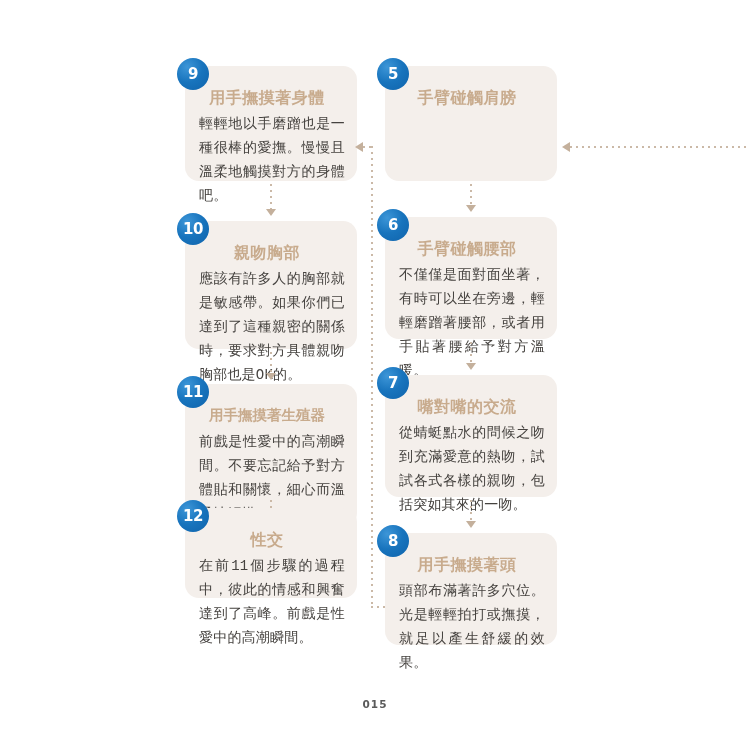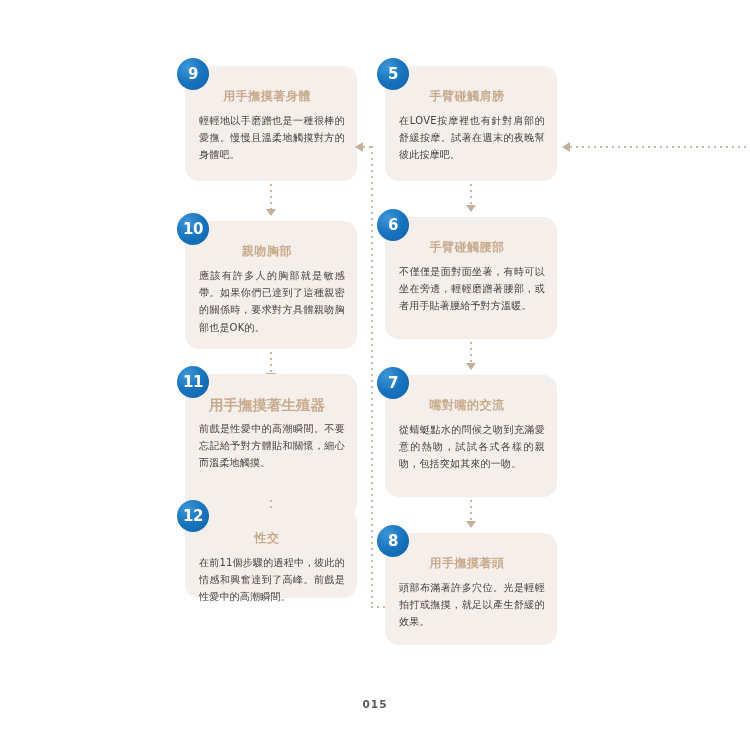--- a/index.html
+++ b/index.html
@@ -48,39 +48,40 @@
     box-sizing: border-box;
   }
   .card.h-a { height: 115px; }
 
   .card-title {
     position: absolute;
     left: 0;
     right: 8px;
     top: 22px;
     text-align: center;
-    font-size: 12px;
+    font-size: 16px;
     font-weight: 700;
     color: #c8ab8d;
     letter-spacing: 0.5px;
     white-space: nowrap;
   }
   .card-title.wide { font-size: 14.5px; letter-spacing: 0px; }
 
   .card-body {
     position: absolute;
     left: 14px;
     right: 12px;
     top: 46px;
-    font-size: 10px;
+    font-size: 14px;
     line-height: 1.72;
     color: #45423f;
     text-align: justify;
     text-justify: inter-ideograph;
     letter-spacing: 0.2px;
+    font-family: Liberation Mono, monospace;
   }
 
   
   .badge {
     position: absolute;
     left: -8px;
     top: -8px;
     width: 32px;
     height: 32px;
     border-radius: 50%;
@@ -142,21 +143,20 @@
 
 <div id="page">
 
   <div class="flow">
 
     <div class="col col-right">
 
       <div class="card h-a" style="top:0px;">
         <div class="badge">5</div>
         <div class="card-title">手臂碰觸肩膀</div>
-        <div class="card-body">在LOVE按摩裡也有針對肩部的舒緩按摩。試著在週末的夜晚幫彼此按摩吧。</div>
       </div>
 
       <div class="vdots" style="left:85px; top:118px; height:22px;"></div>
       <div class="arrow-down" style="left:81px; top:139px;"></div>
 
       <div class="card h-a" style="top:151px; height:122px;">
         <div class="badge">6</div>
         <div class="card-title">手臂碰觸腰部</div>
         <div class="card-body">不僅僅是面對面坐著，有時可以坐在旁邊，輕輕磨蹭著腰部，或者用手貼著腰給予對方溫暖。</div>
       </div>
@@ -194,21 +194,21 @@
 
       <div class="card" style="top:155px; height:128px;">
         <div class="badge">10</div>
         <div class="card-title">親吻胸部</div>
         <div class="card-body">應該有許多人的胸部就是敏感帶。如果你們已達到了這種親密的關係時，要求對方具體親吻胸部也是OK的。</div>
       </div>
 
       <div class="vdots" style="left:85px; top:286px; height:22px;"></div>
       <div class="arrow-down" style="left:81px; top:307px;"></div>
 
-      <div class="card" style="top:308px; height:143px;">
+      <div class="card" style="top:318px; height:143px;">
         <div class="badge">11</div>
         <div class="card-title wide">用手撫摸著生殖器</div>
         <div class="card-body">前戲是性愛中的高潮瞬間。不要忘記給予對方體貼和關懷，細心而溫柔地觸摸。</div>
       </div>
 
       <div class="vdots" style="left:85px; top:434px; height:22px;"></div>
       <div class="arrow-down" style="left:81px; top:455px;"></div>
 
       <div class="card" style="top:442px; height:90px;">
         <div class="badge">12</div>

